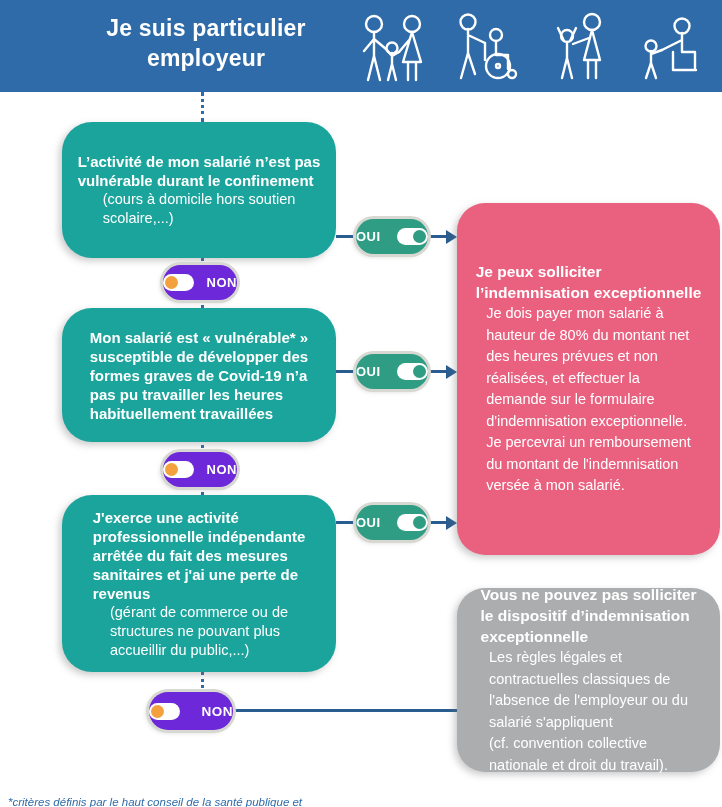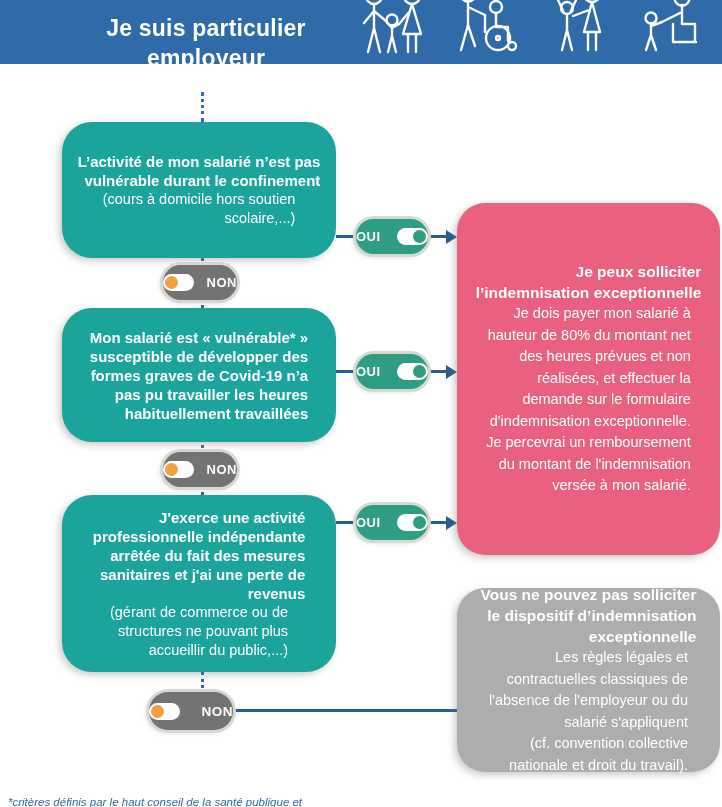--- a/index.html
+++ b/index.html
@@ -1,30 +1,30 @@
 <!DOCTYPE html>
 <html><head>
 <meta charset="utf-8">
 <style>
   html,body{margin:0;padding:0;background:#fff;}
   #stage{position:relative;width:722px;height:807px;background:#ffffff;overflow:hidden;
          font-family:"Liberation Sans", sans-serif;}
 
   
-  .topbar{position:absolute;left:0;top:0;width:722px;height:64px;background:#2e6ba8;}
+  .topbar{position:absolute;left:0;top:0;width:722px;height:92px;background:#2e6ba8;}
   .title{position:absolute;left:0;top:13px;width:412px;text-align:center;color:#ffffff;
          font-size:23px;font-weight:bold;line-height:30px;letter-spacing:.2px;}
   .people{position:absolute;right:6px;bottom:2px;}
 
   
   .vdot{position:absolute;left:201px;width:0;border-left:3px dotted #2e6ba8;z-index:1;}
 
   
   .card{position:absolute;border-radius:30px;color:#fff;display:flex;flex-direction:column;
-        justify-content:center;align-items:center;text-align:right;z-index:2;
+        justify-content:center;align-items:center;text-align:left;z-index:2;
         box-shadow:-3px 3px 7px rgba(110,110,110,.35);}
   .teal{left:62px;width:274px;background:#1aa49c;}
   .card .b{font-weight:bold;font-size:15px;line-height:19px;}
   .card .n{font-size:14.5px;line-height:19px;}
   .lines div{white-space:nowrap;}
 
   
   .outcome{left:457px;width:263px;border-radius:28px;}
   .pink{background:#ea6180;top:203px;height:352px;}
   .gray{background:#acadaf;top:588px;height:184px;}
@@ -34,21 +34,21 @@
   
   .hline{position:absolute;height:3px;background:#2a5d8f;z-index:1;}
   .arrowhead{position:absolute;width:0;height:0;border-top:7px solid transparent;
              border-bottom:7px solid transparent;border-left:11px solid #2a5d8f;z-index:1;}
 
   
   .pill{position:absolute;height:35px;border-radius:19px;display:flex;align-items:center;
         justify-content:space-between;gap:7px;color:#fff;font-weight:bold;font-size:13px;
         letter-spacing:.5px;z-index:3;box-shadow:0 0 0 3px #d8d8d2, -2px 2px 5px rgba(120,120,120,.4);}
   .oui{background:#2f9c84;width:72px;}
-  .non{background:#737373;width:74px;}
+  .non{background:#6d28d9;width:74px;}
   .non-big{width:84px;height:38px;font-size:13.5px;}
   .switch{position:relative;width:31px;height:17px;background:#ffffff;border-radius:9px;
           display:inline-block;}
   .switch .knob{position:absolute;top:2px;width:13px;height:13px;border-radius:50%;}
   .switch.on .knob{right:2px;background:#2f9c84;}
   .switch.off .knob{left:2px;background:#f2a13e;}
 
   
   .footnote{position:absolute;left:8px;top:762px;width:330px;color:#2e6ba8;
             font-style:italic;font-size:11.5px;line-height:15px;margin-top:33px;}

